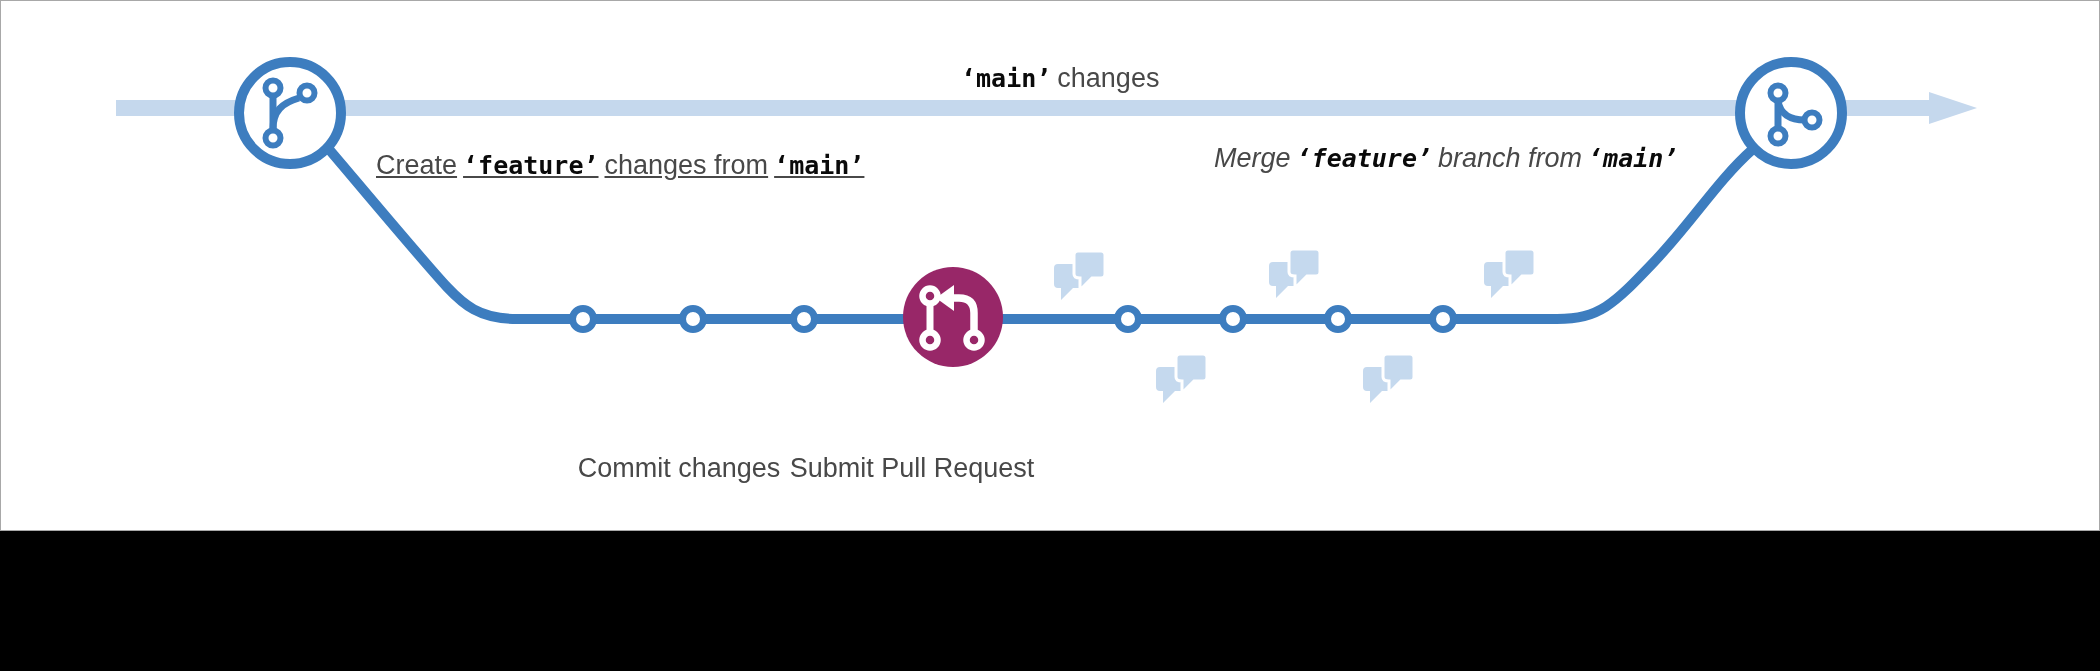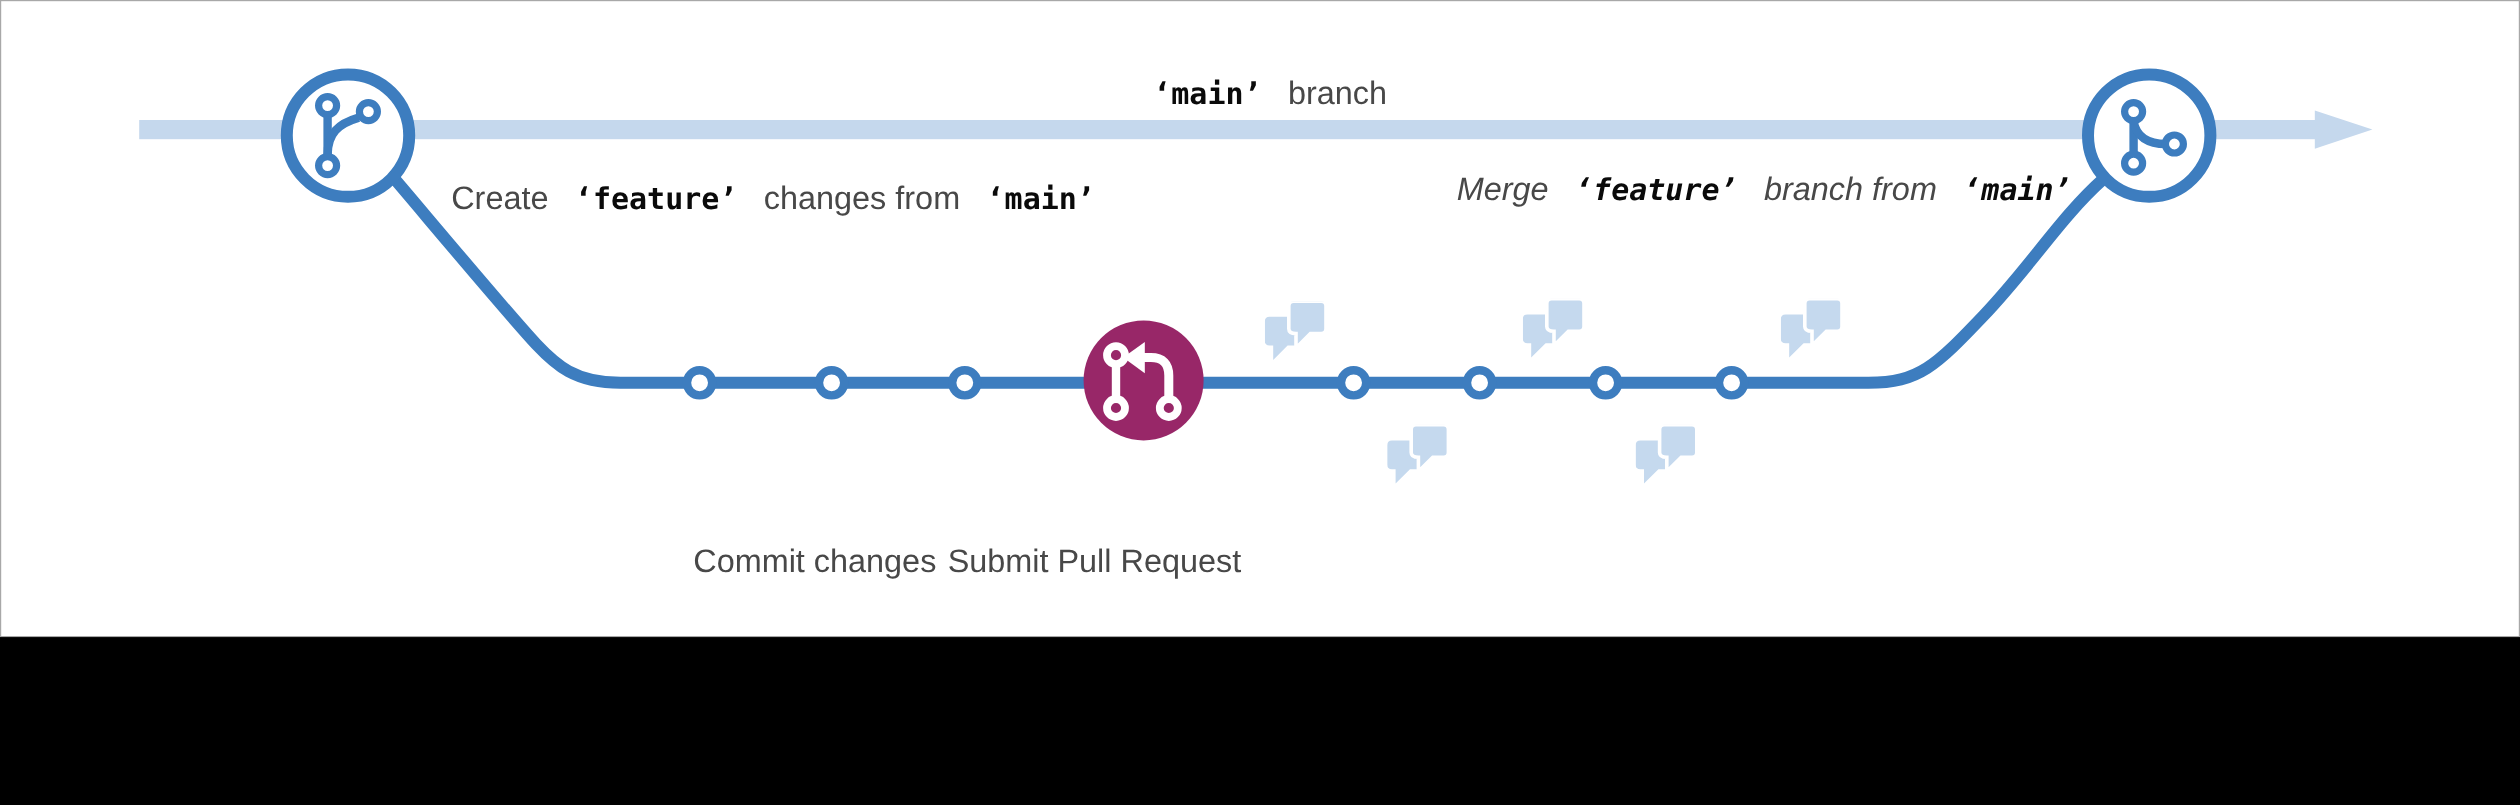--- a/index.html
+++ b/index.html
@@ -17,21 +17,21 @@
   .s-white{stroke:#ffffff;}
   .f-magenta{fill:var(--pr-magenta,#982768);}
   .f-bubble{fill:var(--bubble-blue,#c5d9ee);}
   .no-fill{fill:none;}
 
   
   .lbl{position:absolute;white-space:nowrap;display:inline-flex;align-items:baseline;
        font-size:27px;color:var(--text-gray,#484848);}
   .lbl .code{font-family:"DejaVu Sans Mono",monospace;font-weight:bold;font-size:25px;
        color:var(--code-black,#0a0a0a);}
-  .gap{display:inline-flex;gap:22px;align-items:baseline;}
+  .gap{display:inline-flex;gap:6px;align-items:baseline;}
   .center{transform:translateX(-50%);}
 </style>
 </head>
 <body>
 
 <div class="stage">
 
   <div class="panel">
 
     <svg width="2100" height="530" viewBox="0 0 2100 530">
@@ -88,24 +88,24 @@
 
       <use href="#bubbles" x="1053" y="250" width="52" height="52"></use>
       <use href="#bubbles" x="1268" y="248" width="52" height="52"></use>
       <use href="#bubbles" x="1483" y="248" width="52" height="52"></use>
       <use href="#bubbles" x="1155" y="353" width="52" height="52"></use>
       <use href="#bubbles" x="1362" y="353" width="52" height="52"></use>
     </svg>
 
     <div class="lbl gap" style="left:960px;top:62px;">
       <span class="code">‘main’</span>
-      <span>branch</span>
+      <span>changes</span>
     </div>
 
-    <div class="lbl gap" style="left:375px;top:149px;">
+    <div class="lbl gap" style="left:375px;top:149px;text-decoration:underline;">
       <span>Create</span>
       <span class="code">‘feature’</span>
       <span>changes from</span>
       <span class="code">‘main’</span>
     </div>
 
     <div class="lbl gap" style="left:1213px;top:142px;font-style:italic;">
       <span>Merge</span>
       <span class="code">‘feature’</span>
       <span>branch from</span>

